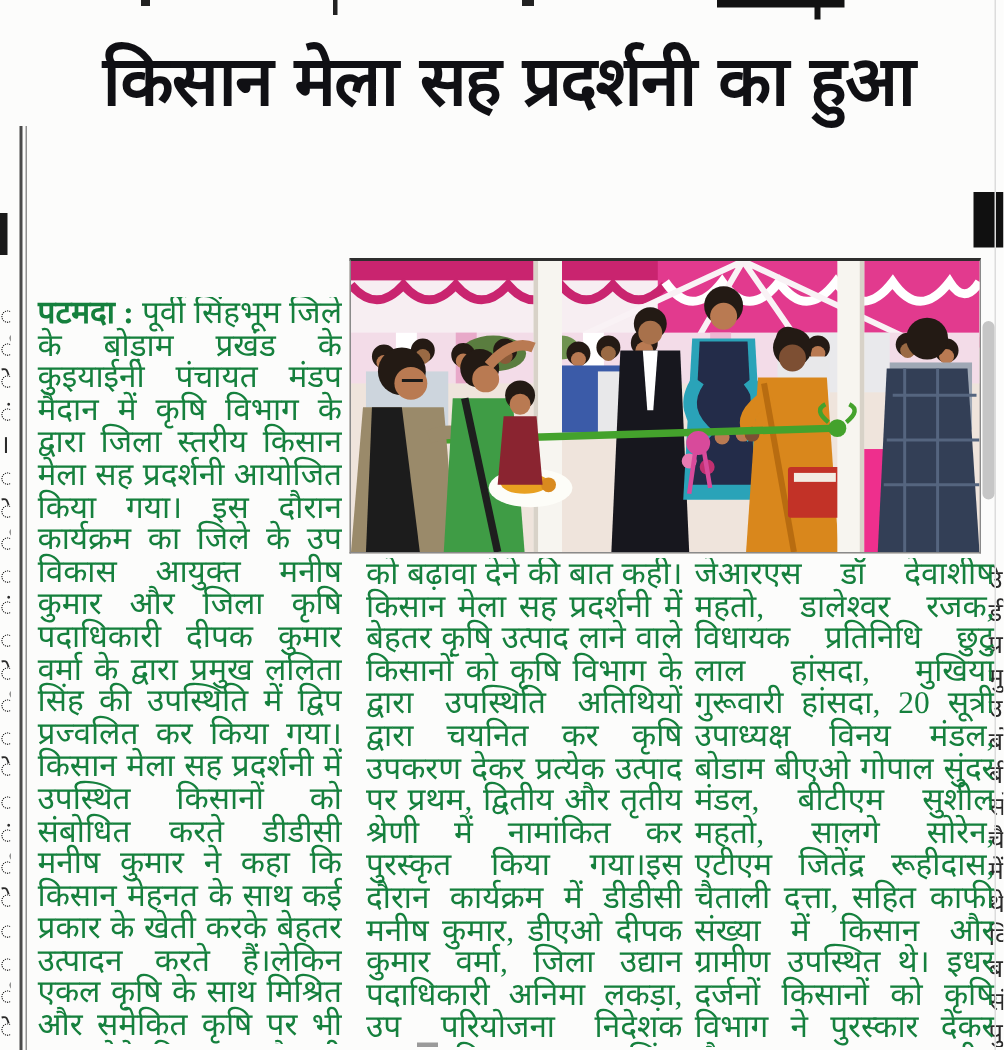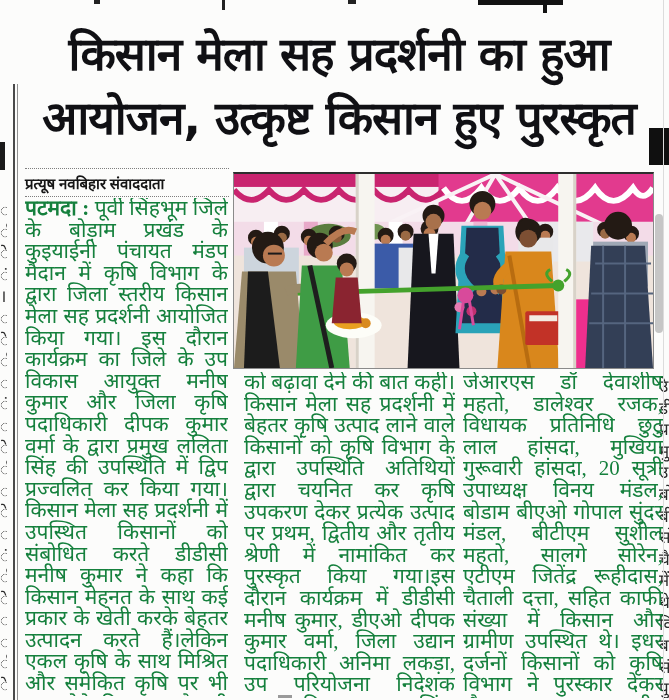--- a/index.html
+++ b/index.html
@@ -96,24 +96,22 @@
 में
 थे
 वि
 ब
 सं
 पु</div>
   <div class="bottom-dash"></div>
 
   <div class="headline">
     <div class="hl-line">किसान मेला सह प्रदर्शनी का हुआ</div>
-    <div class="hl-line">आयोजन, उत्कृष्ट किसान हुए पुरस्कृत</div>
   </div>
 
-  <div class="byline">प्रत्यूष नवबिहार संवाददाता</div>
 
   <p class="col col1"><b>पटमदा : </b><span>पूर्वी सिंहभूम जिले के बोड़ाम प्रखंड के कुइयाईनी पंचायत मंडप मैदान में कृषि विभाग के द्वारा जिला स्तरीय किसान मेला सह प्रदर्शनी आयोजित किया गया। इस दौरान कार्यक्रम का जिले के उप विकास आयुक्त मनीष कुमार और जिला कृषि पदाधिकारी दीपक कुमार वर्मा के द्वारा प्रमुख ललिता सिंह की उपस्थिति में द्विप प्रज्वलित कर किया गया। किसान मेला सह प्रदर्शनी में उपस्थित किसानों को संबोधित करते डीडीसी मनीष कुमार ने कहा कि किसान मेहनत के साथ कई प्रकार के खेती करके बेहतर उत्पादन करते हैं।लेकिन एकल कृषि के साथ मिश्रित और समेकित कृषि पर भी ध्यान देने की जरूरत है।वही डीएओ दीपक कुमार वर्मा ने किसानों को कृषि को बेहतर तरीके से करने के साथ,समेकित कृषि और कृषि उत्पादन में जैविक कृषि</span></p>
   <p class="col col2"><span>को बढ़ावा देने की बात कही। किसान मेला सह प्रदर्शनी में बेहतर कृषि उत्पाद लाने वाले किसानों को कृषि विभाग के द्वारा उपस्थिति अतिथियों द्वारा चयनित कर कृषि उपकरण देकर प्रत्येक उत्पाद पर प्रथम, द्वितीय और तृतीय श्रेणी में नामांकित कर पुरस्कृत किया गया।इस दौरान कार्यक्रम में डीडीसी मनीष कुमार, डीएओ दीपक कुमार वर्मा, जिला उद्यान पदाधिकारी अनिमा लकड़ा, उप परियोजना निदेशक आत्मा विजय कुमार सिंह, केवीके वैज्ञानिक आरती वीणा एक्का, गोंदरा मांडी,</span></p>
   <p class="col col3"><span>जेआरएस डॉ देवाशीष महतो, डालेश्वर रजक, विधायक प्रतिनिधि छुटु लाल हांसदा, मुखिया गुरूवारी हांसदा, 20 सूत्री उपाध्यक्ष विनय मंडल, बोडाम बीएओ गोपाल सुंदर मंडल, बीटीएम सुशील महतो, सालगे सोरेन, एटीएम जितेंद्र रूहीदास, चैताली दत्ता, सहित काफी संख्या में किसान और ग्रामीण उपस्थित थे। इधर दर्जनों किसानों को कृषि विभाग ने पुरस्कार देकर हौसला बढ़ाया। मुकरूडीह के किसान संजय महतो को गेहूं में प्रथम पुरस्कार दिया गया।</span></p>
 
   <div class="photo-frame">
     <svg viewBox="0 0 420 195" preserveAspectRatio="none">
 
       <rect x="0" y="0" width="420" height="195" fill="#efe4dc"></rect>
 

